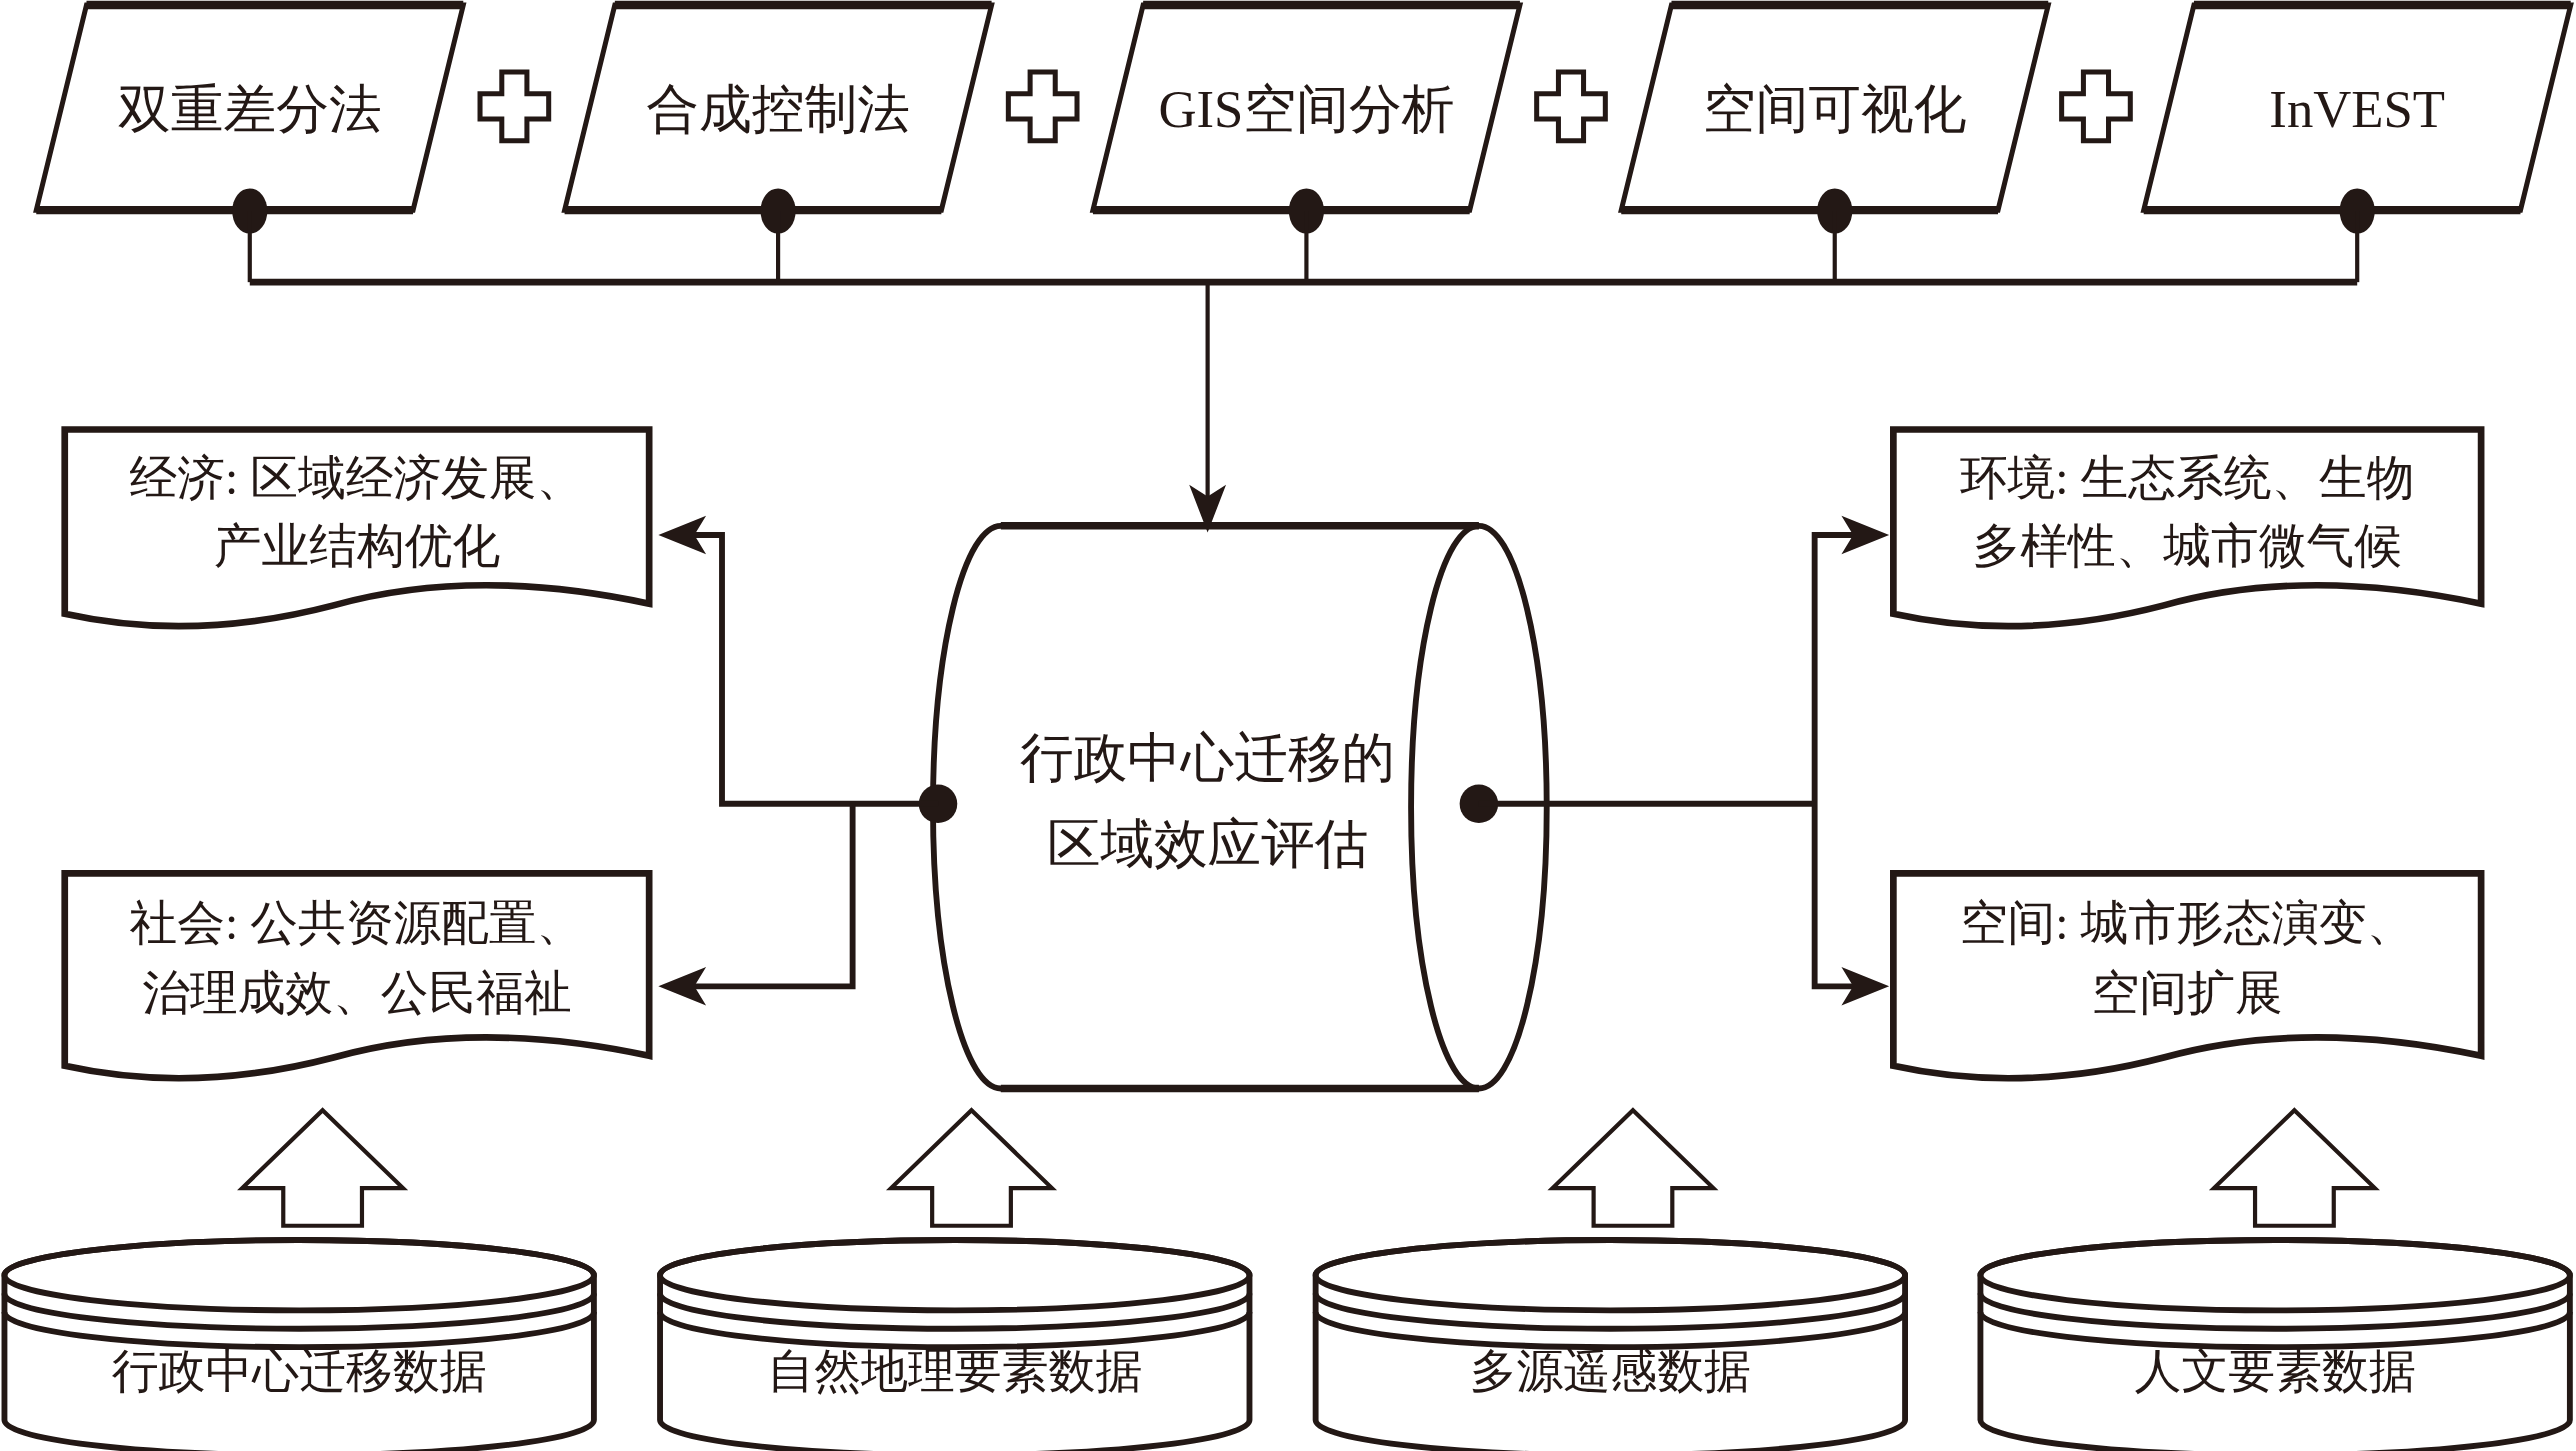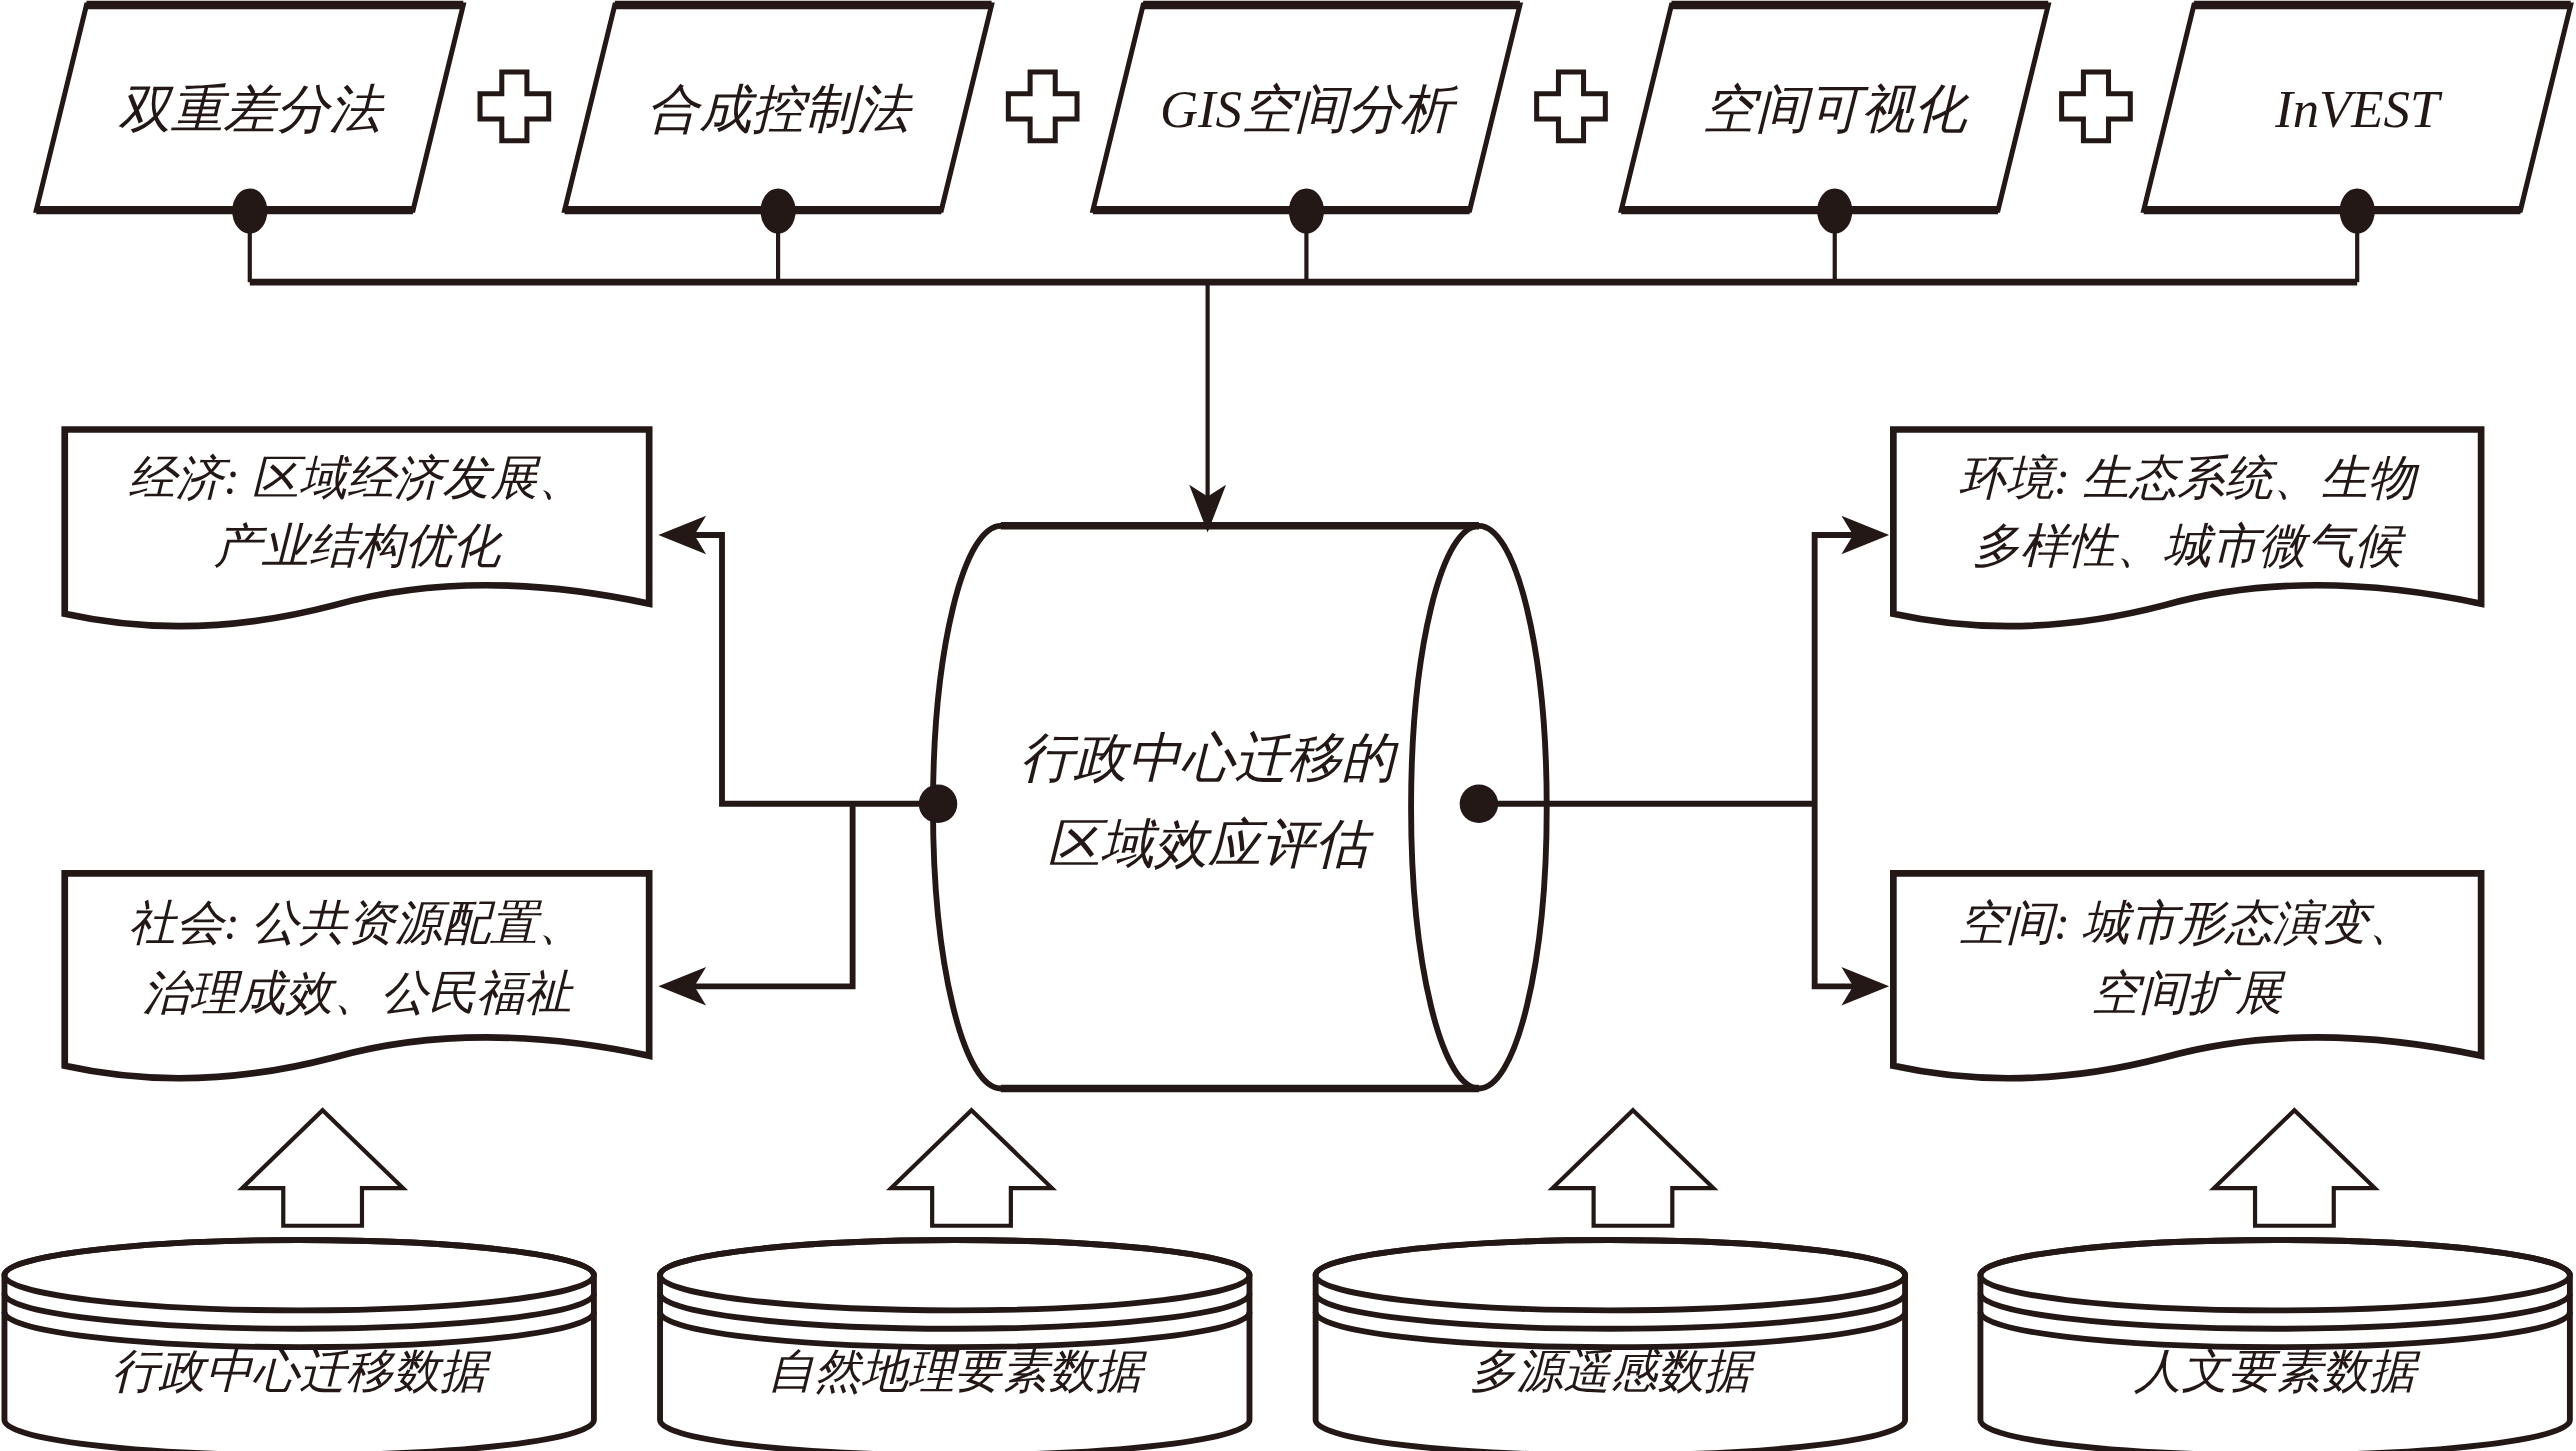--- a/index.html
+++ b/index.html
@@ -1,16 +1,16 @@
 <!DOCTYPE html>
 <html style="font-size:13.4px"><head>
 <meta charset="utf-8">
 <style>
   html,body{margin:0;padding:0;background:#ffffff;}
-  .stage{position:relative;width:2576px;height:1451px;background:#ffffff;overflow:hidden;font-style:italic;}
+  .stage{position:relative;width:2576px;height:1451px;background:#ffffff;overflow:hidden;}
   svg{display:block;}
   .ink-stroke{stroke:#231815;fill:none;}
   text{font-family:"Liberation Serif","DejaVu Serif",serif;fill:#231815;}
   .method-label{font-size:63px;}
   .center-label{font-size:64px;}
   .outcome-label{font-size:57px;}
   .source-label{font-size:56px;}
   .mid{text-anchor:middle;dominant-baseline:central;}
 </style>
 </head>

